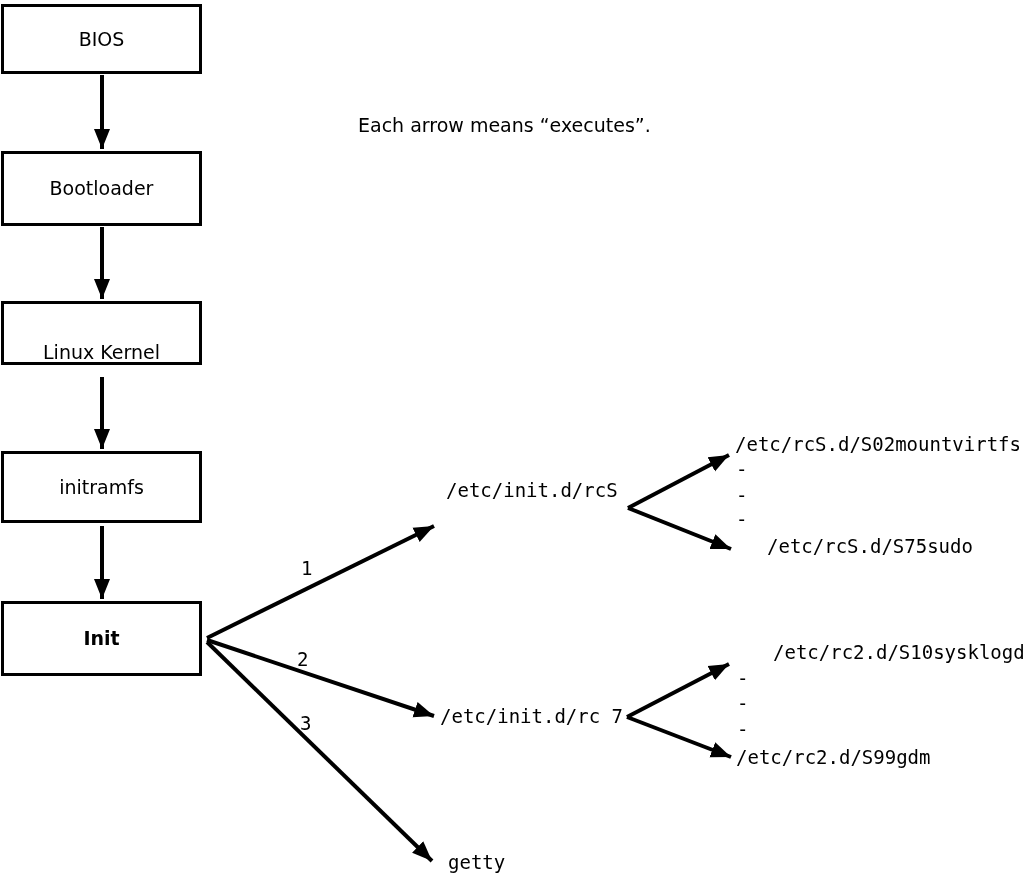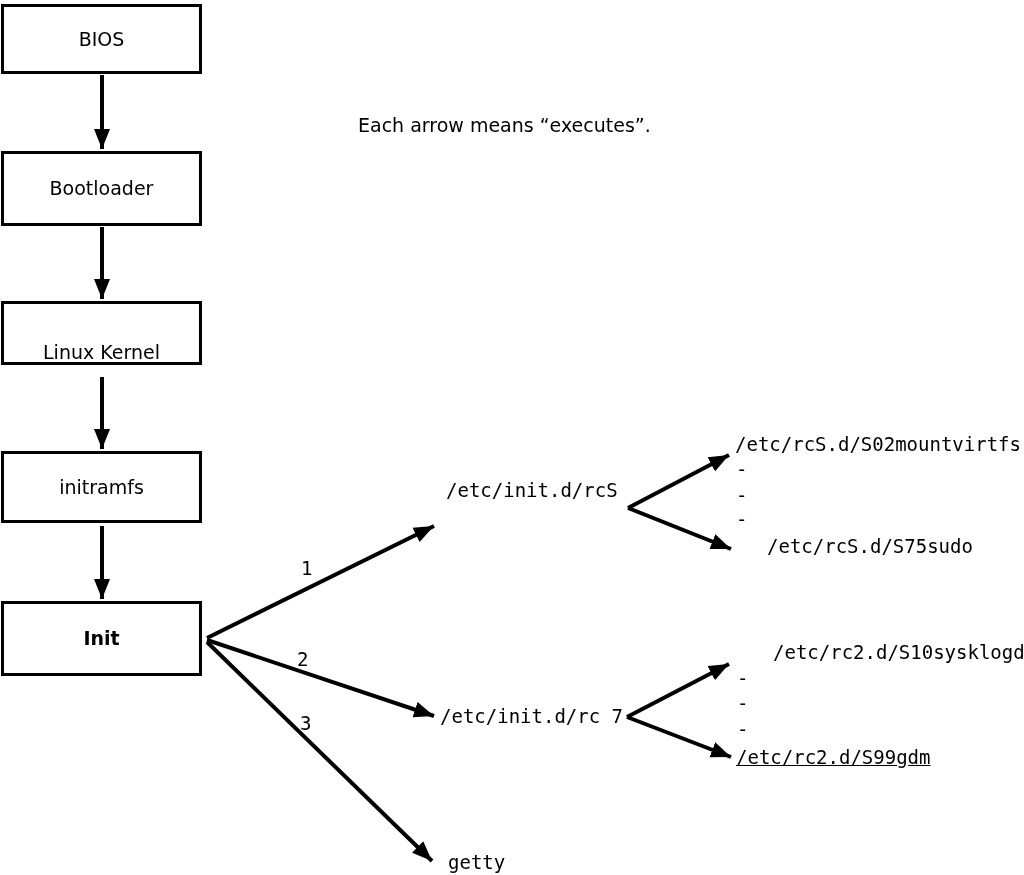--- a/index.html
+++ b/index.html
@@ -107,15 +107,15 @@
   <div class="mono" style="left:735px; top:434px;">/etc/rcS.d/S02mountvirtfs</div>
   <div class="mono" style="left:736px; top:459px;">-</div>
   <div class="mono" style="left:736px; top:485px;">-</div>
   <div class="mono" style="left:736px; top:509px;">-</div>
   <div class="mono" style="left:735px; top:536px;margin-left:32px;">/etc/rcS.d/S75sudo</div>
 
   <div class="mono" style="left:733px; top:642px;margin-left:40px;">/etc/rc2.d/S10sysklogd</div>
   <div class="mono" style="left:737px; top:668px;">-</div>
   <div class="mono" style="left:737px; top:693px;">-</div>
   <div class="mono" style="left:737px; top:719px;">-</div>
-  <div class="mono" style="left:736px; top:747px;text-decoration:underline;">/etc/rc2.d/S99gdm</div>
+  <div class="mono" style="left:736px; top:747px;">/etc/rc2.d/S99gdm</div>
 
 </div>
 
 </body></html>

